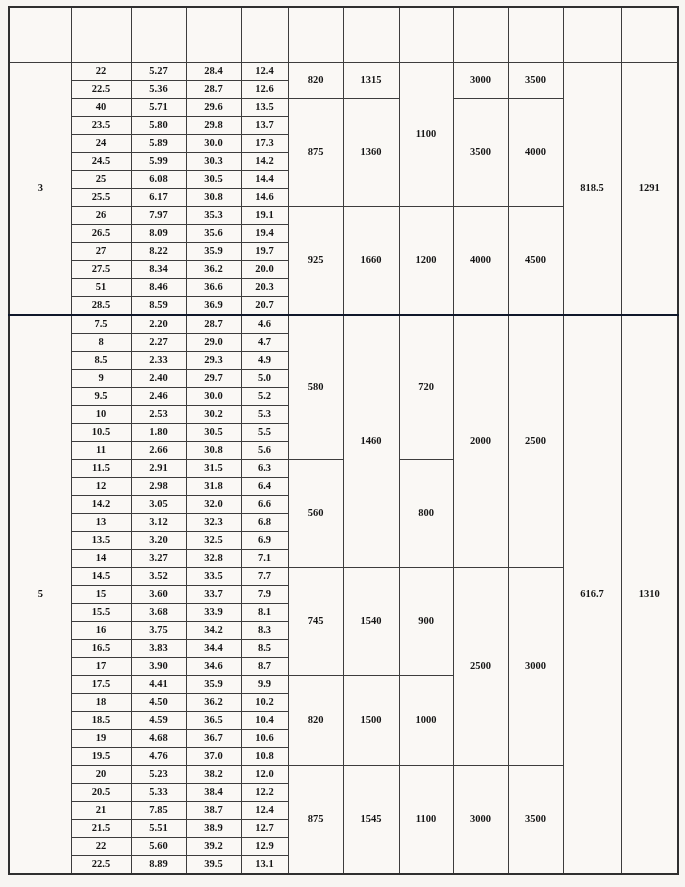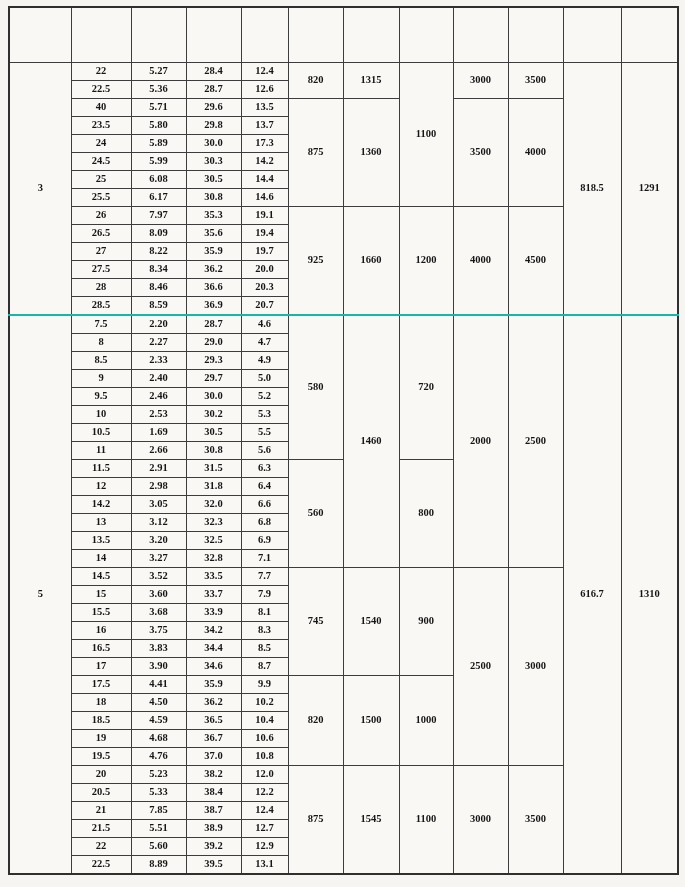--- a/index.html
+++ b/index.html
@@ -35,21 +35,21 @@
     height: 54px;
     font-size: 10.5px;
     line-height: 1.22;
   }
   table.spec-table tbody td {
     height: 17px;
     font-size: 10.5px;
     line-height: 1;
   }
   table.spec-table tbody tr { height: 18px; }
-  tr.section-start td { border-top: 2px solid #14b8a6; }
+  tr.section-start td { border-top: 2px solid #0f172a; }
   td.vtop { vertical-align: top; padding-top: 5px; }
 </style>
 </head>
 <body>
 
 <div class="page">
   <table class="spec-table">
     <colgroup>
         <col style="width: 62px;">
         <col style="width: 60px;">
@@ -164,21 +164,21 @@
           <td>35.9</td>
           <td>19.7</td>
         </tr>
         <tr>
           <td>27.5</td>
           <td>8.34</td>
           <td>36.2</td>
           <td>20.0</td>
         </tr>
         <tr>
-          <td>28</td>
+          <td>51</td>
           <td>8.46</td>
           <td>36.6</td>
           <td>20.3</td>
         </tr>
         <tr>
           <td>28.5</td>
           <td>8.59</td>
           <td>36.9</td>
           <td>20.7</td>
         </tr>
@@ -221,21 +221,21 @@
           <td>5.2</td>
         </tr>
         <tr>
           <td>10</td>
           <td>2.53</td>
           <td>30.2</td>
           <td>5.3</td>
         </tr>
         <tr>
           <td>10.5</td>
-          <td>1.69</td>
+          <td>1.80</td>
           <td>30.5</td>
           <td>5.5</td>
         </tr>
         <tr>
           <td>11</td>
           <td>2.66</td>
           <td>30.8</td>
           <td>5.6</td>
         </tr>
         <tr>

